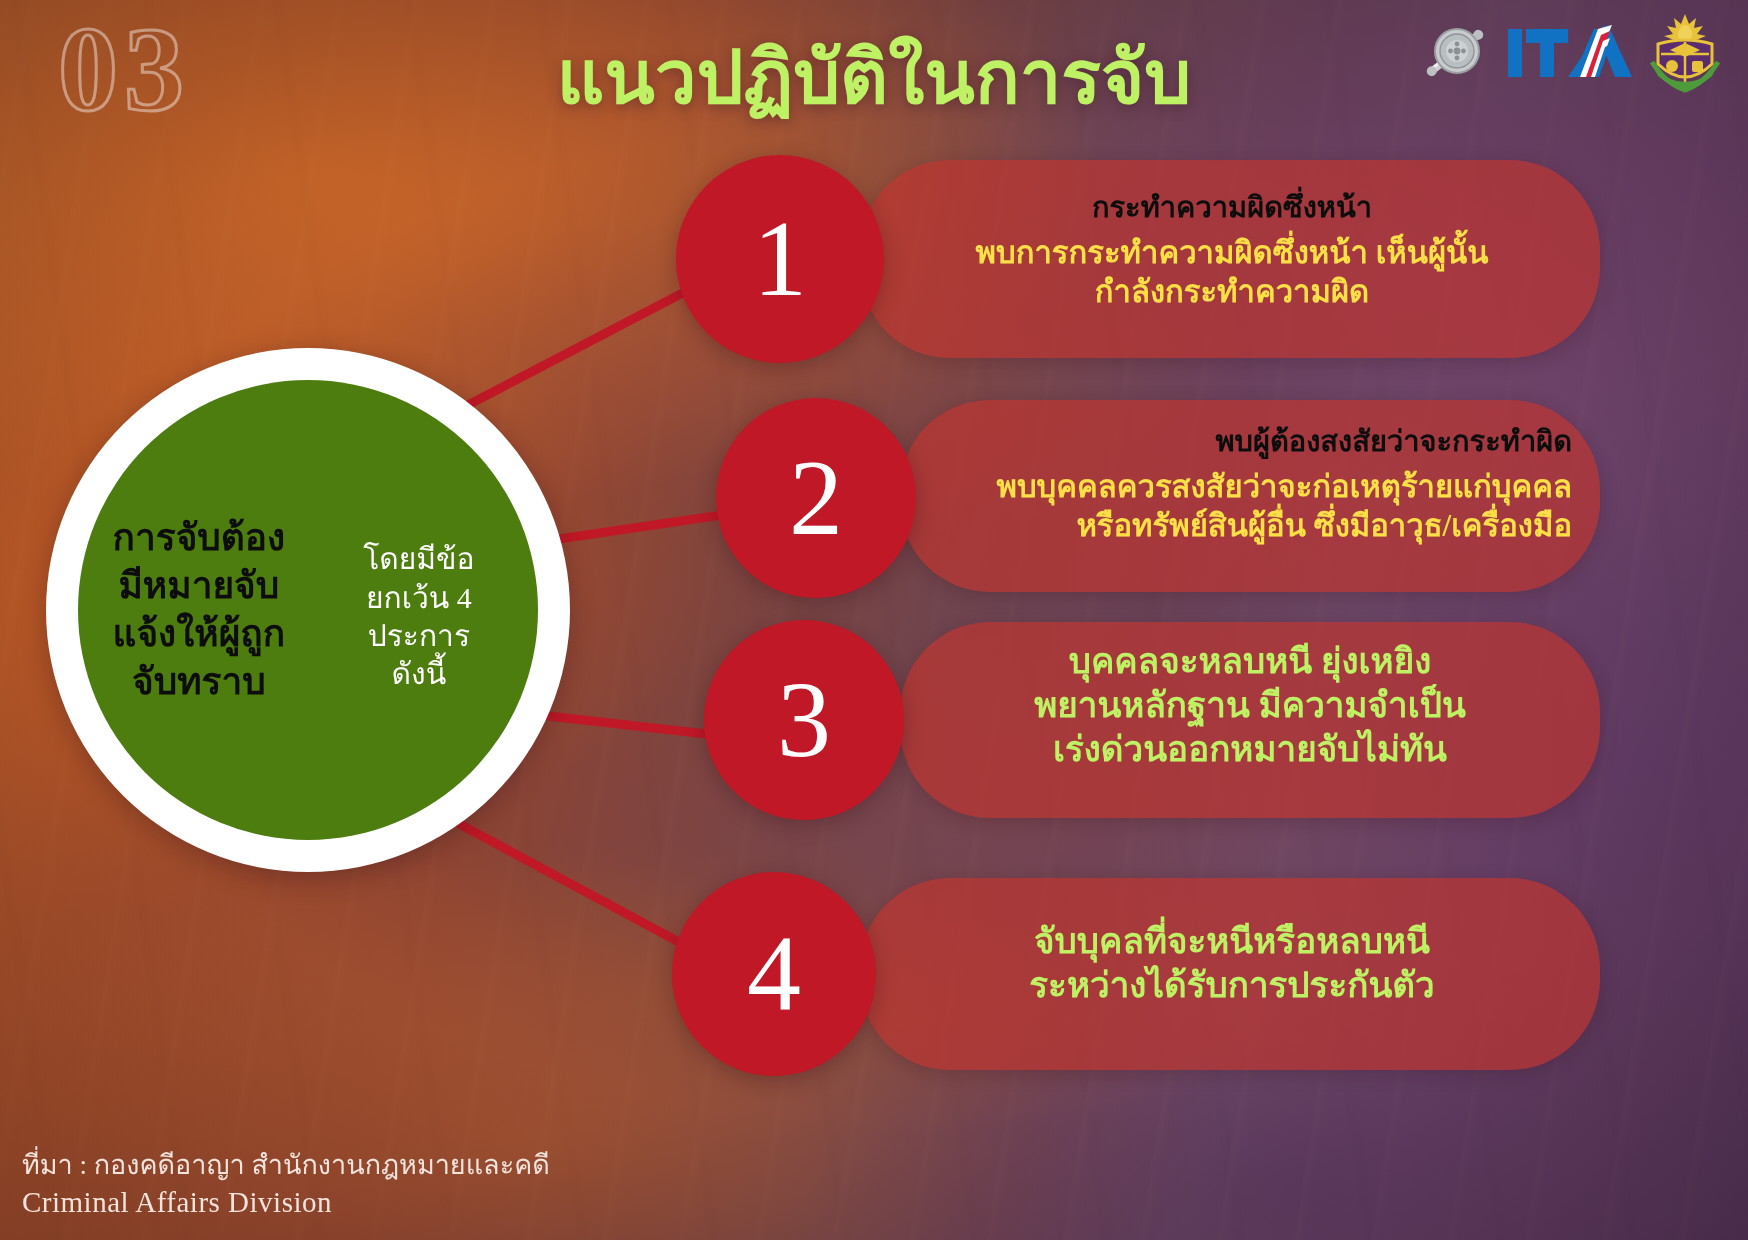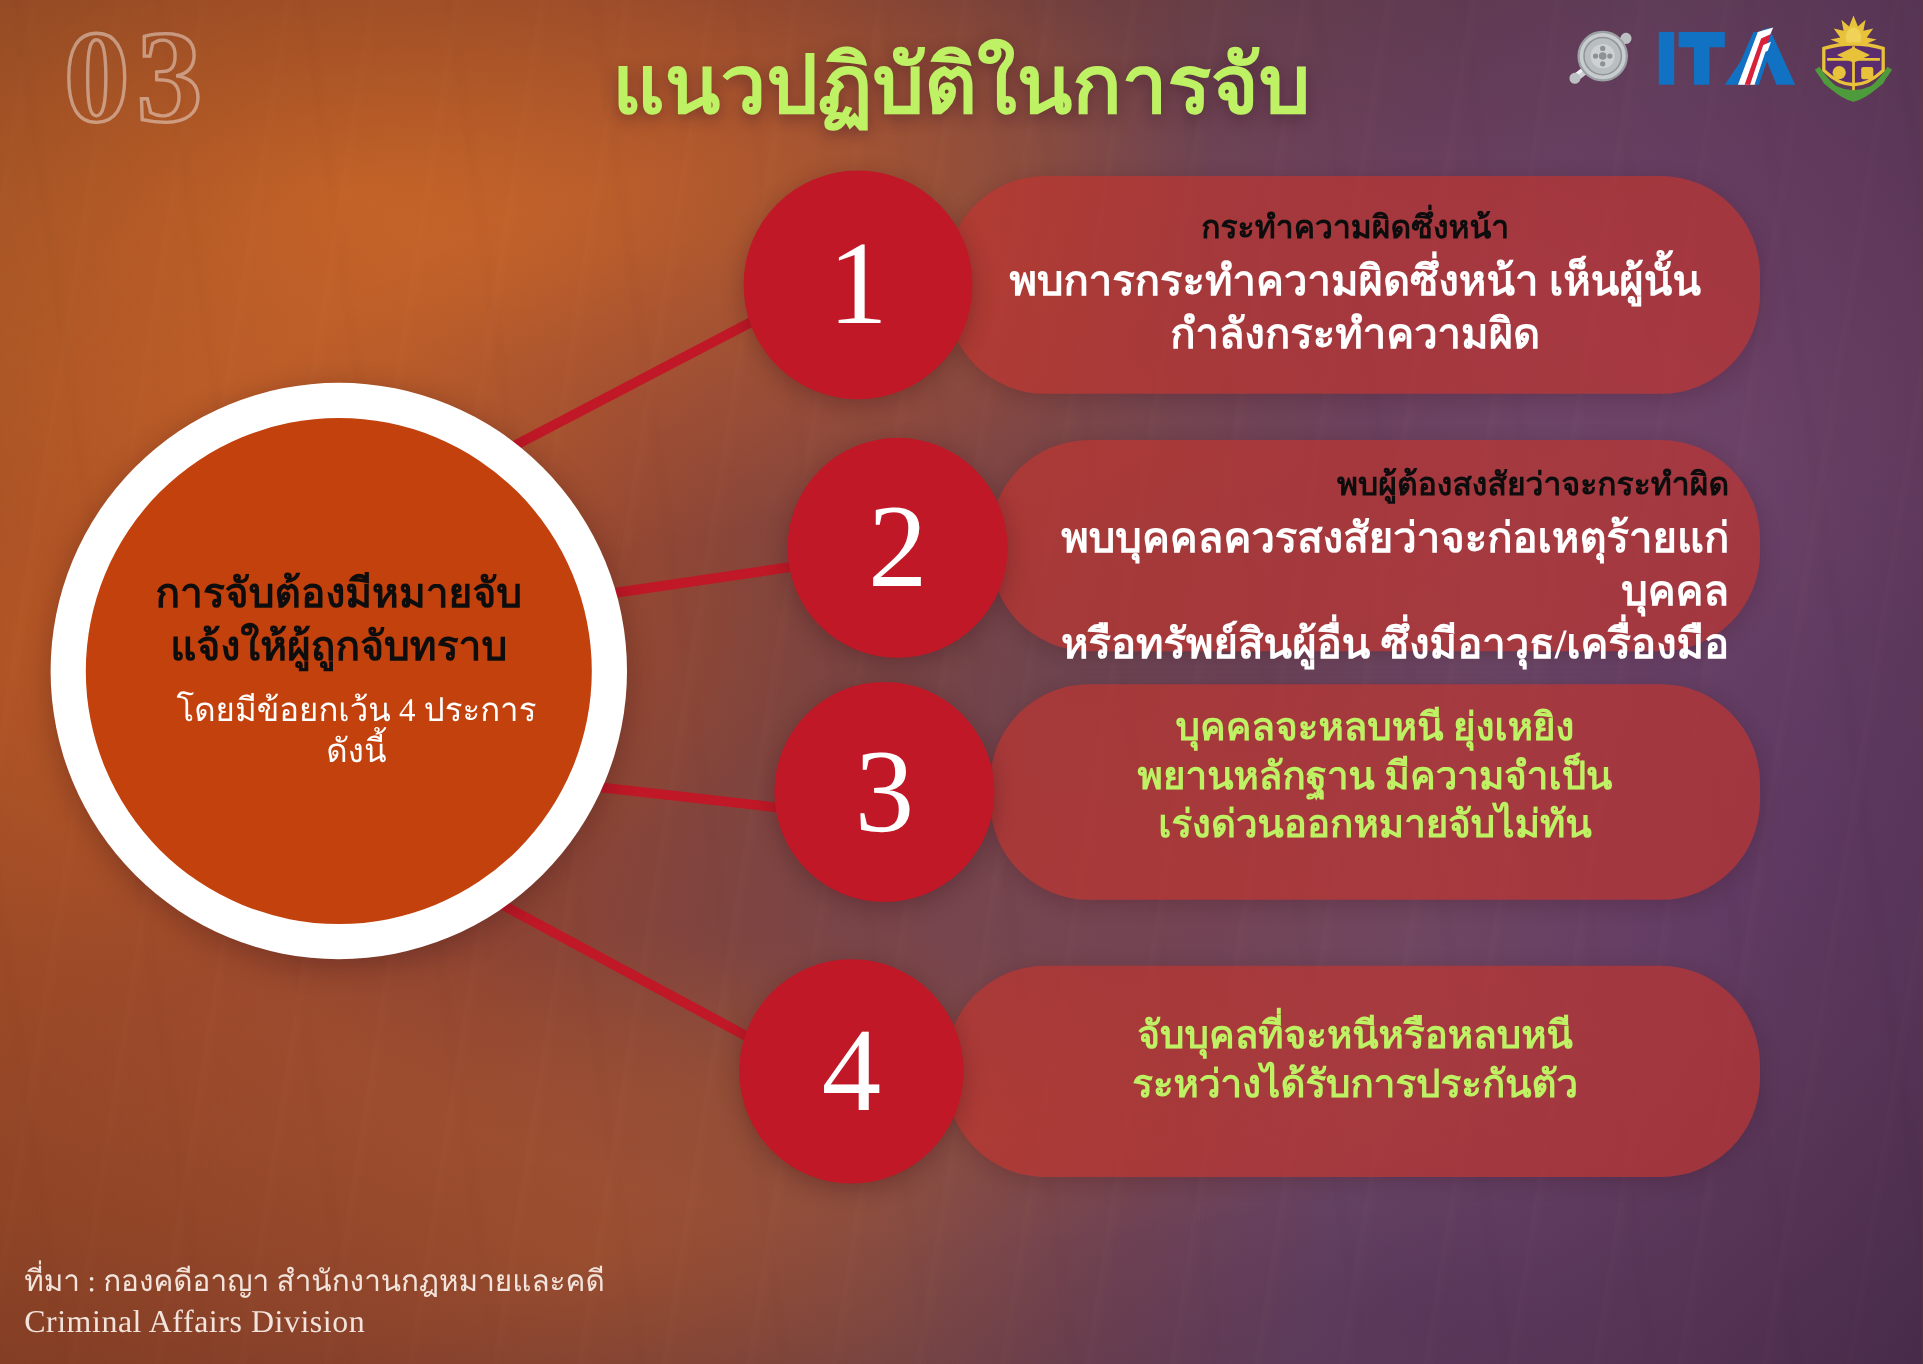--- a/index.html
+++ b/index.html
@@ -132,23 +132,22 @@
     background: #ffffff;
     box-shadow: 0 6px 26px rgba(40,10,20,0.30);
   }
   .hub {
     position: absolute;
     left: 78px;
     top: 380px;
     width: 460px;
     height: 460px;
     border-radius: 50%;
-    background: #c2410c;
+    background: #4d7c0f;
     display: flex;
-    flex-direction: column;
     align-items: center;
     justify-content: center;
     padding: 0 26px;
     box-sizing: border-box;
     text-align: center;
   }
   .hub-title {
     color: #0d0d0d;
     font-size: 37px;
     font-weight: 700;
@@ -186,22 +185,22 @@
     text-align: center;
   }
   .item-head {
     color: #0d0d0d;
     font-size: 29px;
     font-weight: 700;
     line-height: 1.24;
     margin: 0 0 7px 0;
   }
   .item-body {
-    color: #ffffff;
-    font-size: 38px;
+    color: #fde047;
+    font-size: 31px;
     font-weight: 700;
     line-height: 1.26;
     margin: 0;
   }
   .item-body.dark {
     color: #bef264;
     font-size: 35px;
   }
 
   

